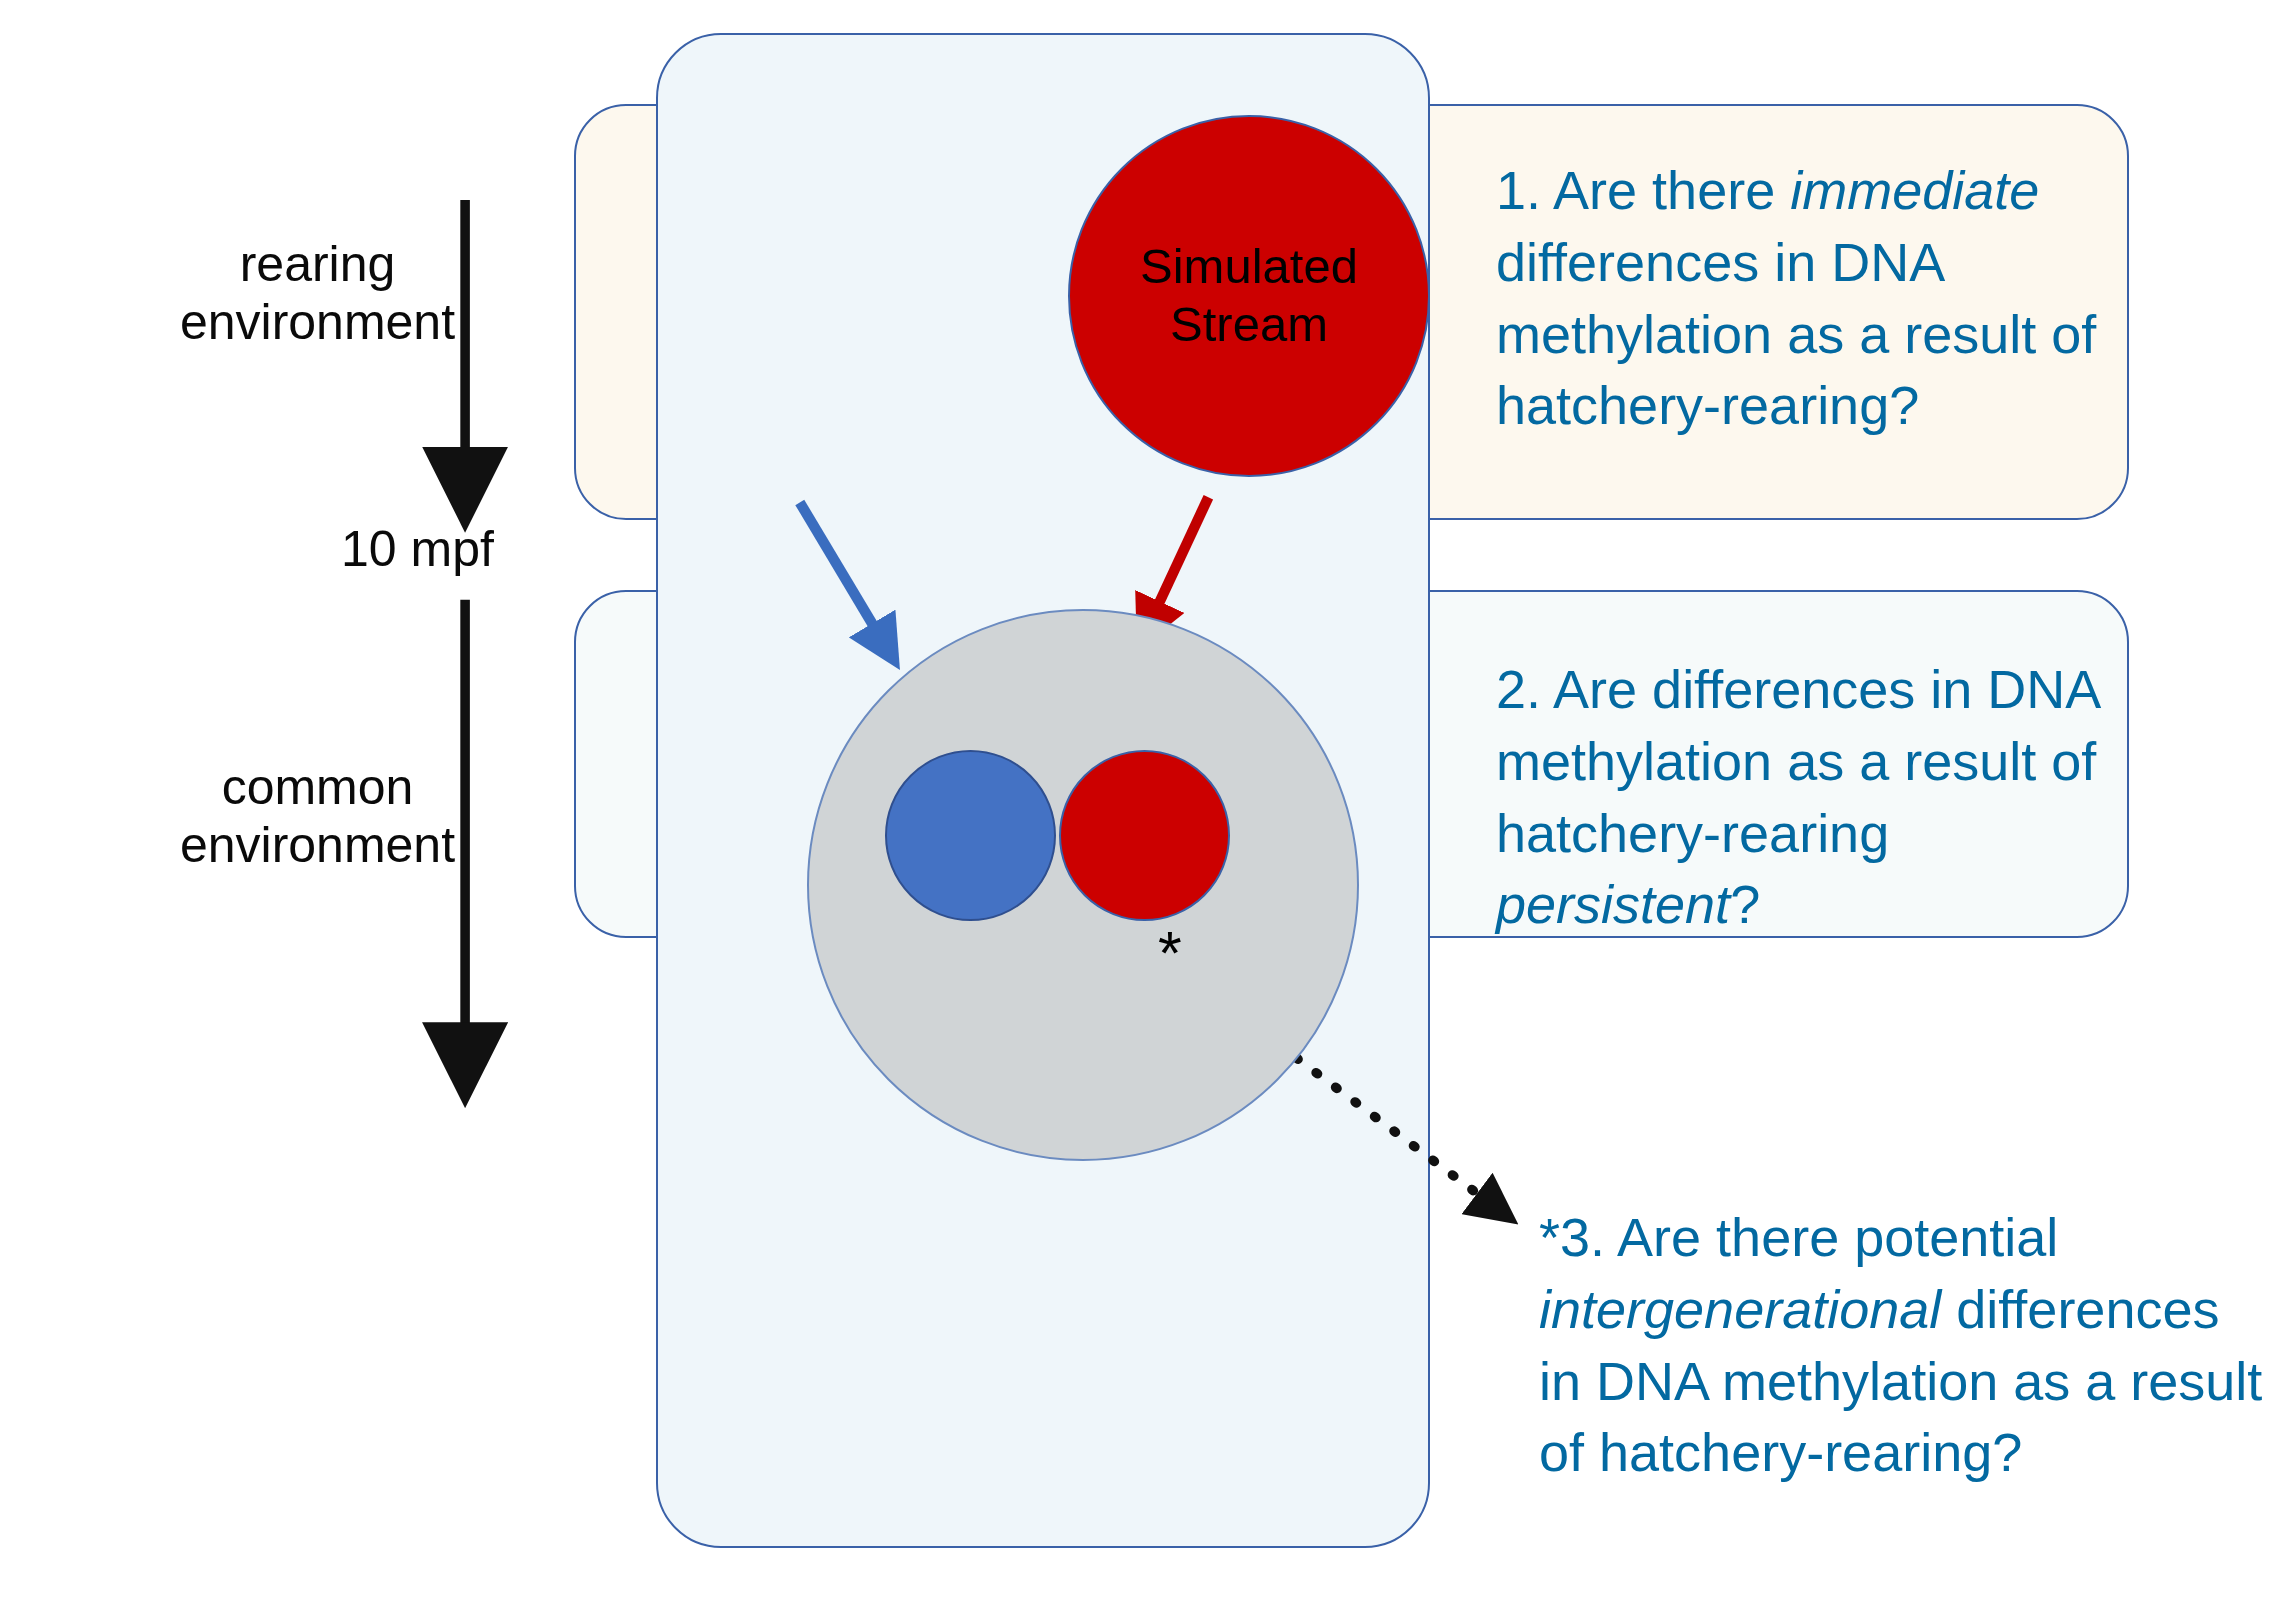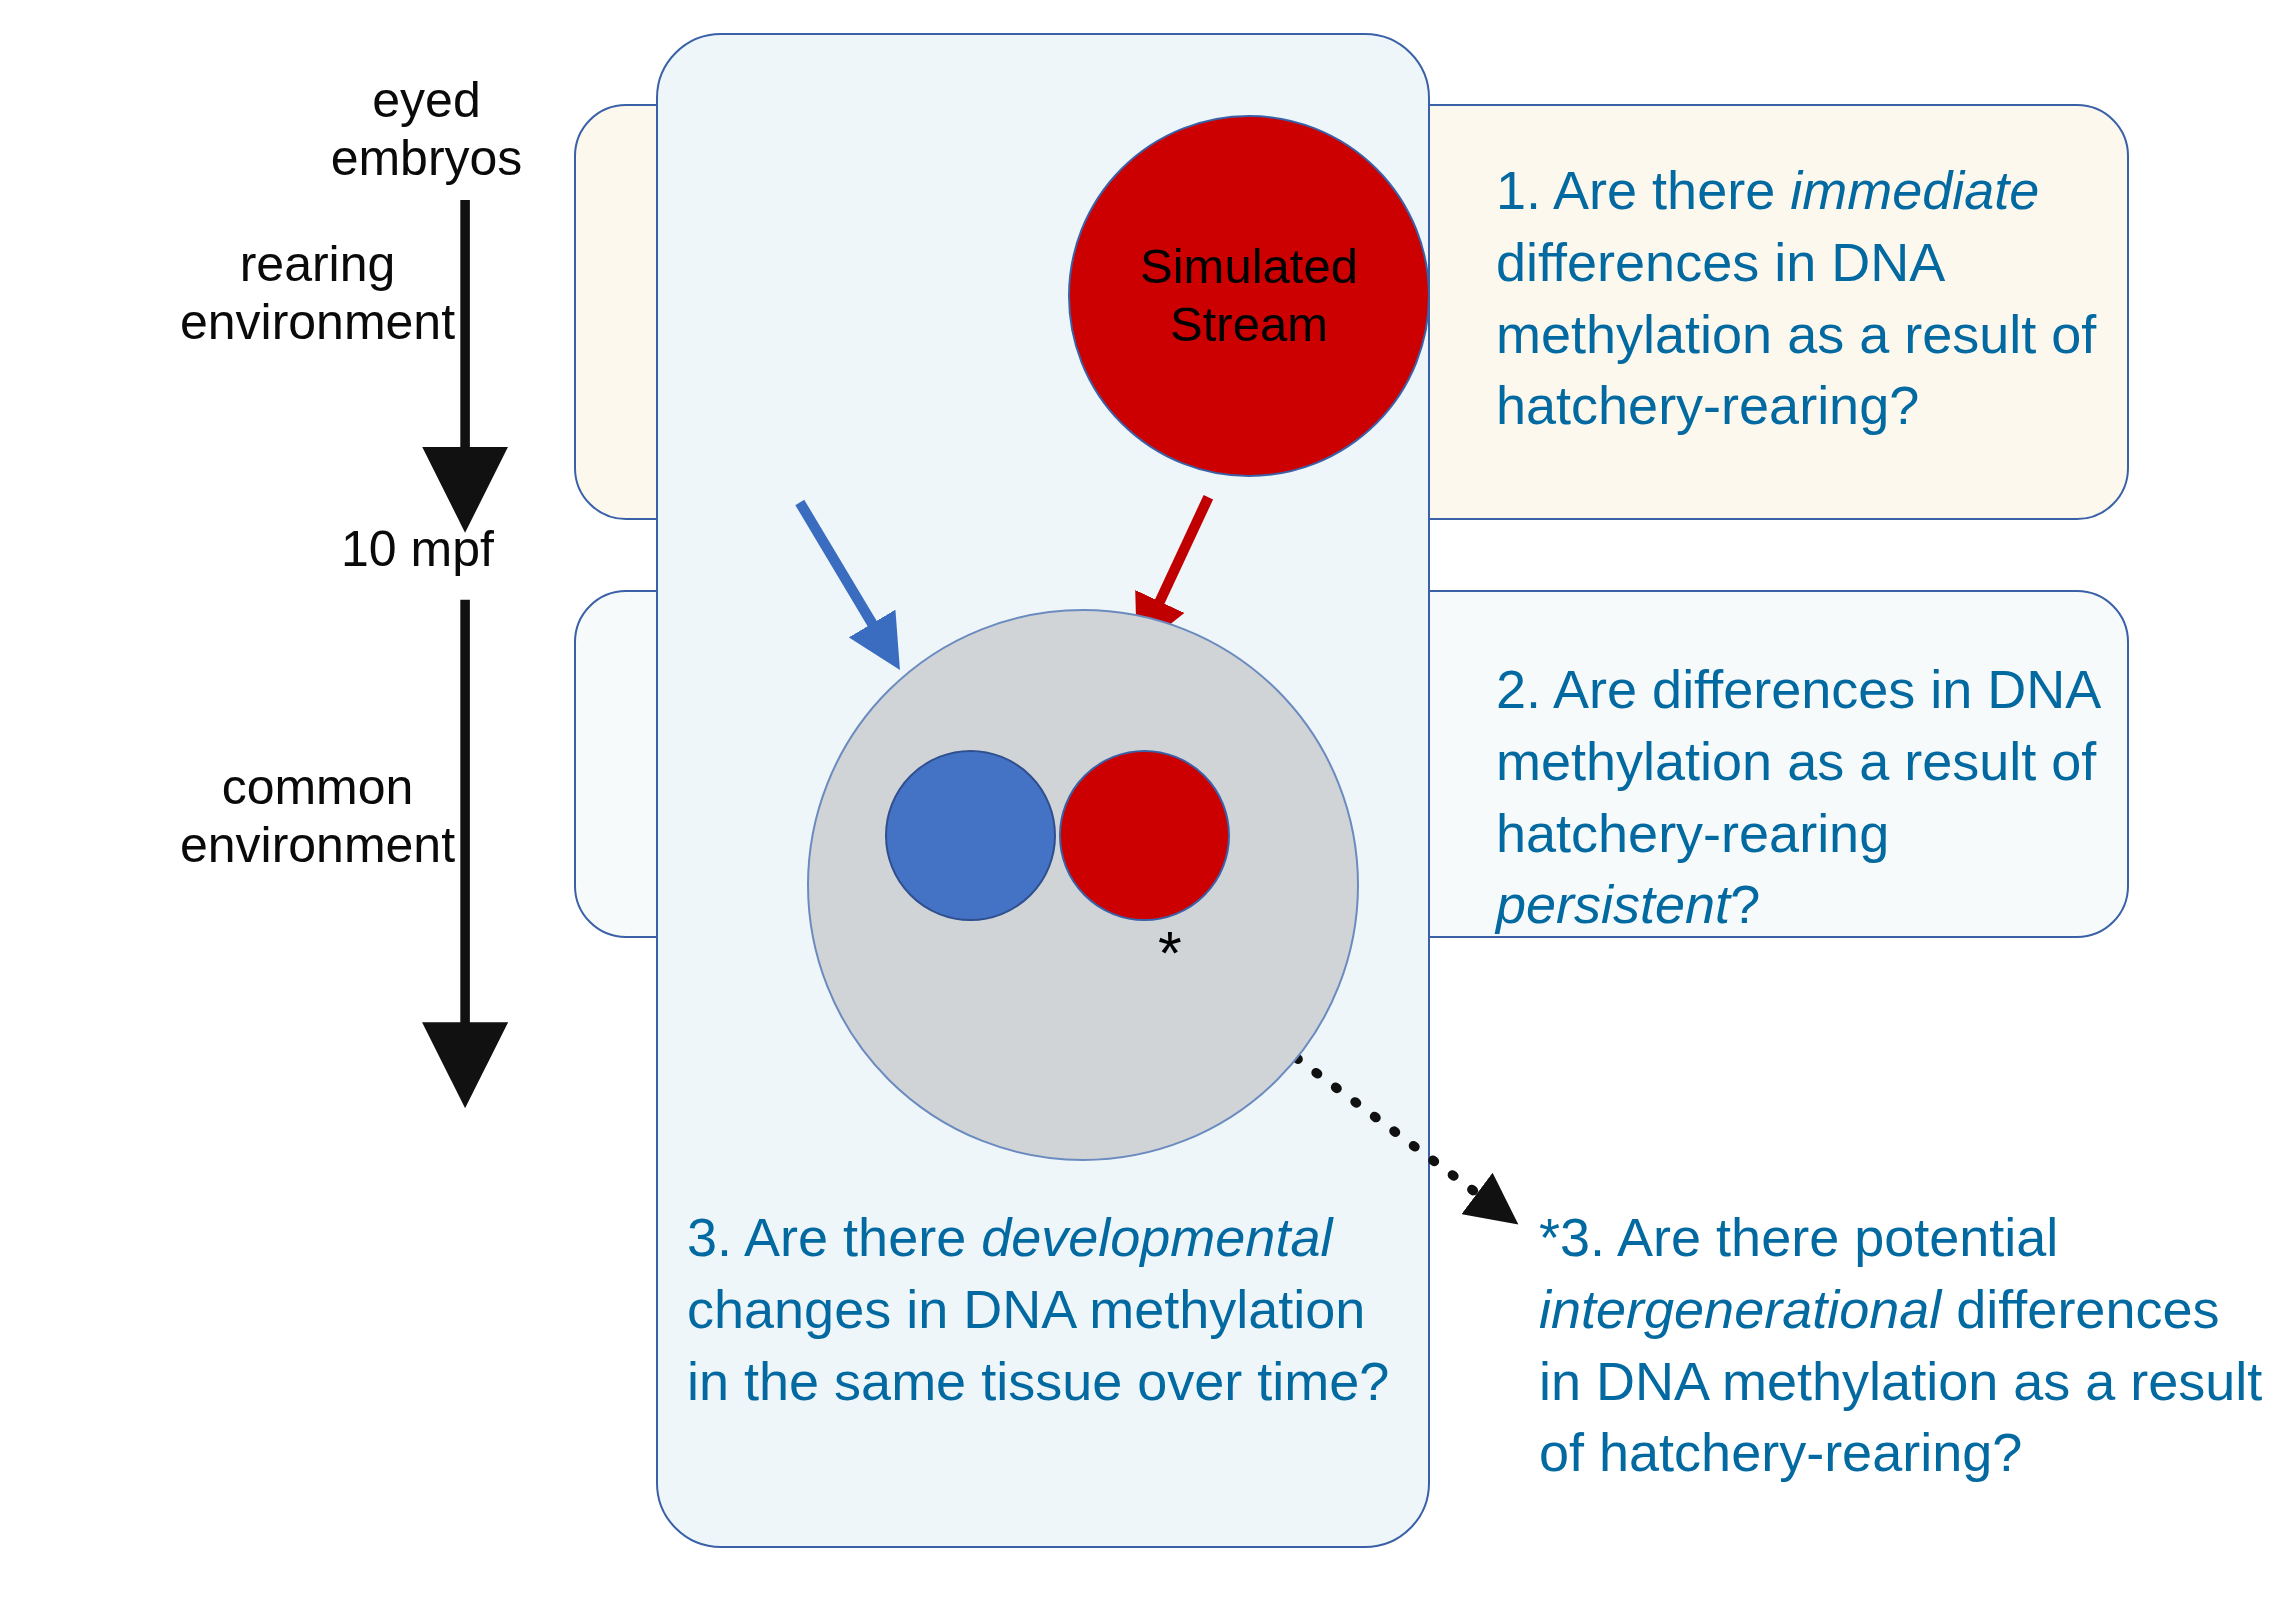--- a/index.html
+++ b/index.html
@@ -85,24 +85,20 @@
 
     <path d="M1008 1104 q16,-22 34,-8 q18,14 36,2 q16,-11 32,6" fill="none" stroke="#3A6DBF" stroke-width="7" stroke-linecap="round"></path>
     <circle cx="1122" cy="1112" r="23" fill="#4472C4" stroke="#2F4F8F" stroke-width="3"></circle>
 
     <path d="M1214 1100 q16,-22 34,-8 q18,14 36,2 q16,-11 32,6" fill="none" stroke="#3A6DBF" stroke-width="7" stroke-linecap="round"></path>
     <circle cx="1328" cy="1108" r="23" fill="#CC0000" stroke="#2F4F8F" stroke-width="3"></circle>
 
     <line x1="1402" y1="1150" x2="1722" y2="1390" stroke="#111111" stroke-width="11" stroke-linecap="round" stroke-dasharray="2 26" marker-end="url(#mk-dot)"></line>
   </svg>
 
-  <div class="axislabel" id="lbl-eyed">
-    <div>eyed</div>
-    <div>embryos</div>
-  </div>
 
   <div class="axislabel" id="lbl-rearing">
     <div>rearing</div>
     <div>environment</div>
   </div>
 
   <div class="axislabel" id="lbl-10mpf">10 mpf</div>
 
   <div class="axislabel" id="lbl-common">
     <div>common</div>
@@ -116,18 +112,17 @@
 
   <div id="circle-common"></div>
   <div class="smallcircle" id="sc-blue"></div>
   <div class="smallcircle" id="sc-red"></div>
   <div id="star-marker">*</div>
 
   <div class="qtext" id="q1text"><span>1. Are there </span><i>immediate</i><span> differences in DNA methylation as a result of hatchery-rearing?</span></div>
 
   <div class="qtext" id="q2text"><span>2. Are differences in DNA methylation as a result of hatchery-rearing </span><i>persistent</i><span>?</span></div>
 
-  <div class="qtext" id="q3text"><span>3. Are there </span><i>developmental</i><span> changes in DNA methylation in the same tissue over time?</span></div>
 
   <div class="qtext" id="q4text"><span>*3. Are there potential </span><i>intergenerational</i><span> differences in DNA methylation as a result of hatchery-rearing?</span></div>
 
 </div>
 
 
 </body></html>

